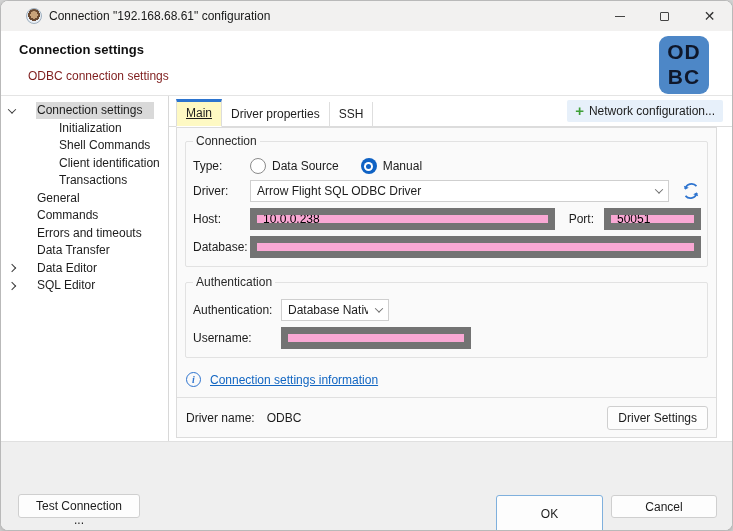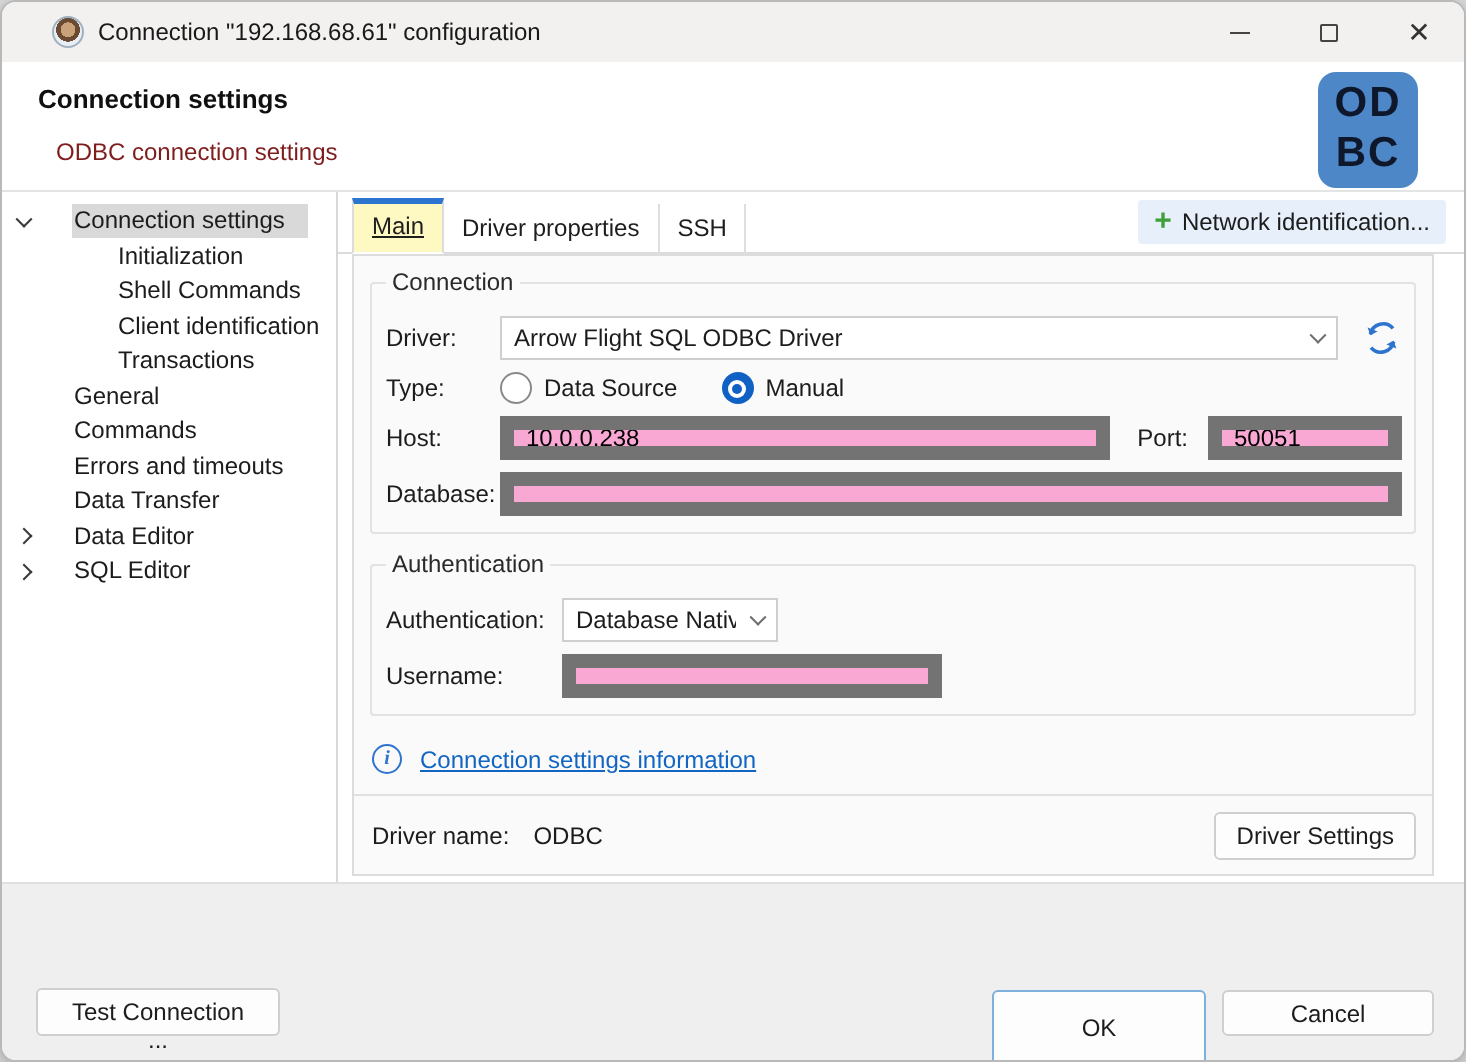--- a/index.html
+++ b/index.html
@@ -173,56 +173,56 @@
       </div>
     </div>
 
     <div class="main">
       <div class="tabrow">
         <div class="tab active">Main</div>
         <div class="tab">Driver properties</div>
         <div class="tab">SSH</div>
         <div class="netcfg">
           <span class="plus">+</span>
-          <span>Network identification...</span>
+          <span>Network configuration...</span>
         </div>
       </div>
 
       <div class="panel">
 
         <fieldset>
           <legend>Connection</legend>
+
+          <div class="frow">
+            <label class="lblw">Type:</label>
+            <span class="radio-item">
+              <span class="radio"></span>
+              <span>Data Source</span>
+            </span>
+            <span class="radio-item">
+              <span class="radio checked"></span>
+              <span>Manual</span>
+            </span>
+          </div>
 
           <div class="frow">
             <label class="lblw">Driver:</label>
             <div class="combo grow">
               <span class="ctext">Arrow Flight SQL ODBC Driver</span>
               <span class="chev"></span>
             </div>
             <svg class="refresh-icon" viewBox="0 0 20 20">
               <path d="M15.5 5.2 A 6.5 6.5 0 0 0 4.2 8.2" fill="none" stroke="#2e74cf" stroke-width="1.8"></path>
               <path d="M4.5 14.8 A 6.5 6.5 0 0 0 15.8 11.8" fill="none" stroke="#2e74cf" stroke-width="1.8"></path>
               <path d="M2.8 4.7 L4.2 8.6 L7.8 6.8 Z" fill="#2e74cf"></path>
               <path d="M17.2 15.3 L15.8 11.4 L12.2 13.2 Z" fill="#2e74cf"></path>
             </svg>
           </div>
 
           <div class="frow">
-            <label class="lblw">Type:</label>
-            <span class="radio-item">
-              <span class="radio"></span>
-              <span>Data Source</span>
-            </span>
-            <span class="radio-item">
-              <span class="radio checked"></span>
-              <span>Manual</span>
-            </span>
-          </div>
-
-          <div class="frow">
             <label class="lblw">Host:</label>
             <input type="text" class="grow" value="10.0.0.238" style="">
             <label style="margin:0 10px 0 14px;">Port:</label>
             <input type="text" style="width: 97px;" value="50051">
           </div>
 
           <div class="frow">
             <label class="lblw">Database:</label>
             <input type="text" class="grow" value="" style="">
           </div>

